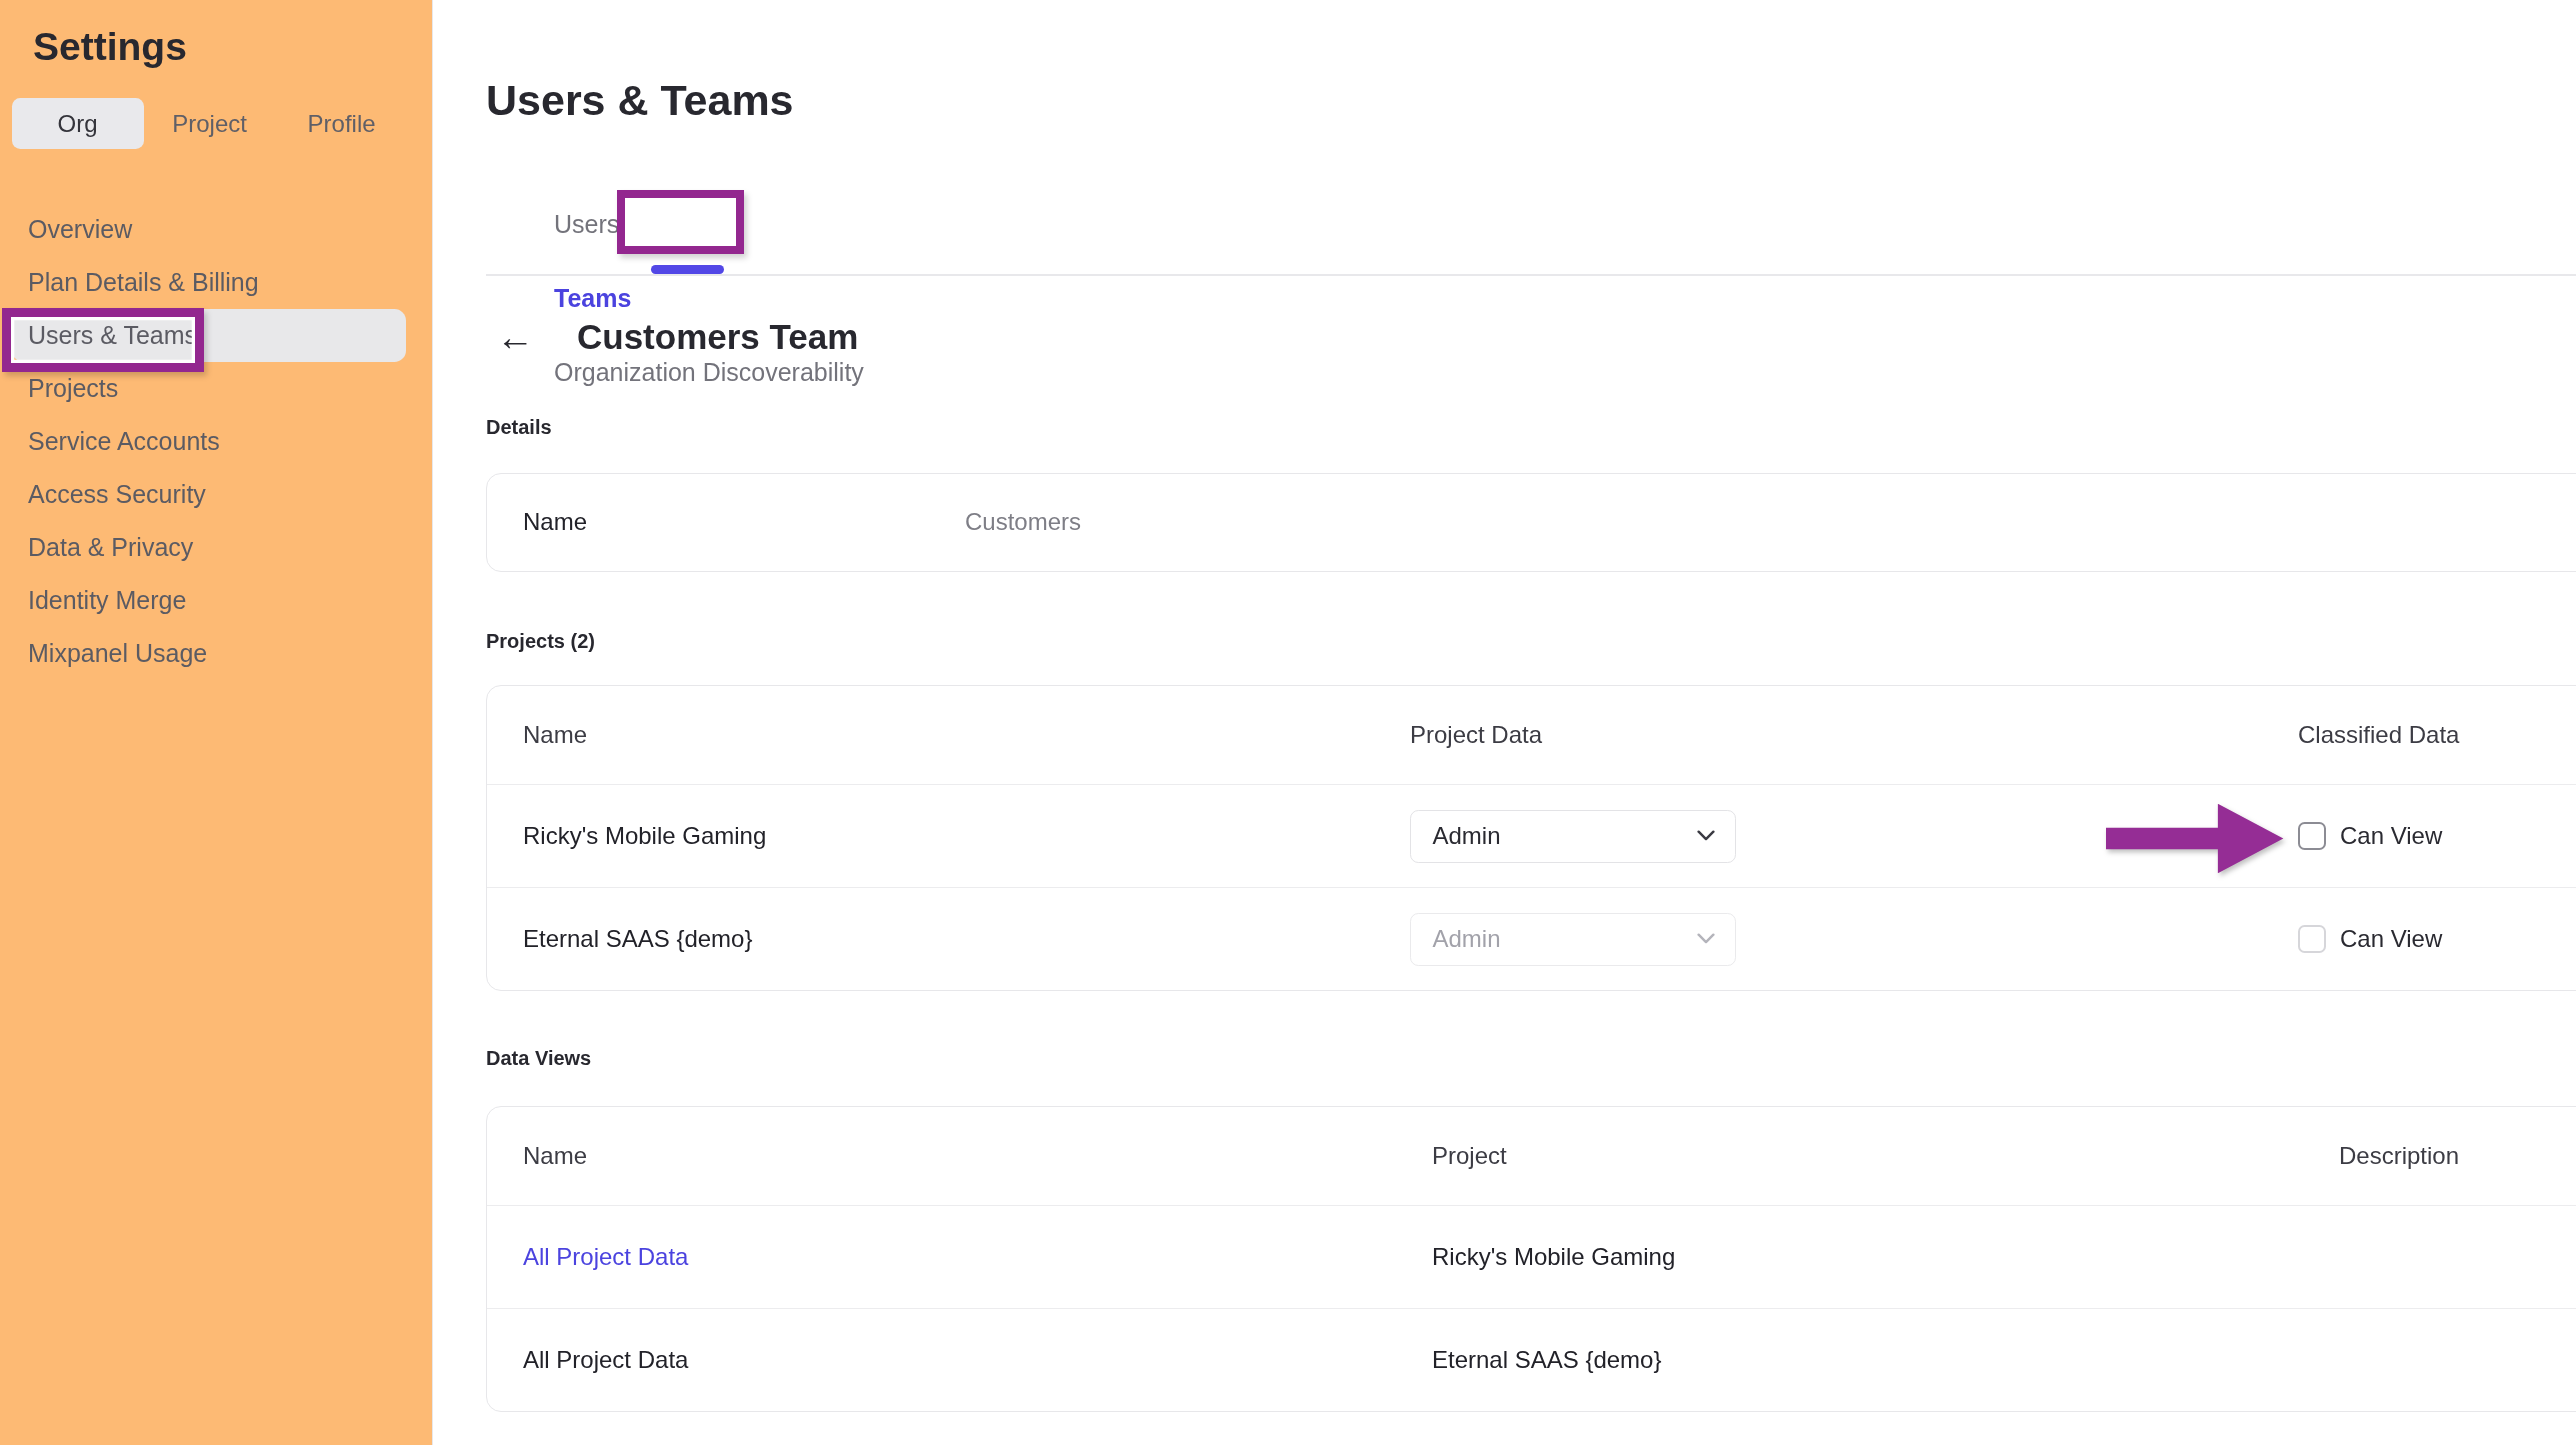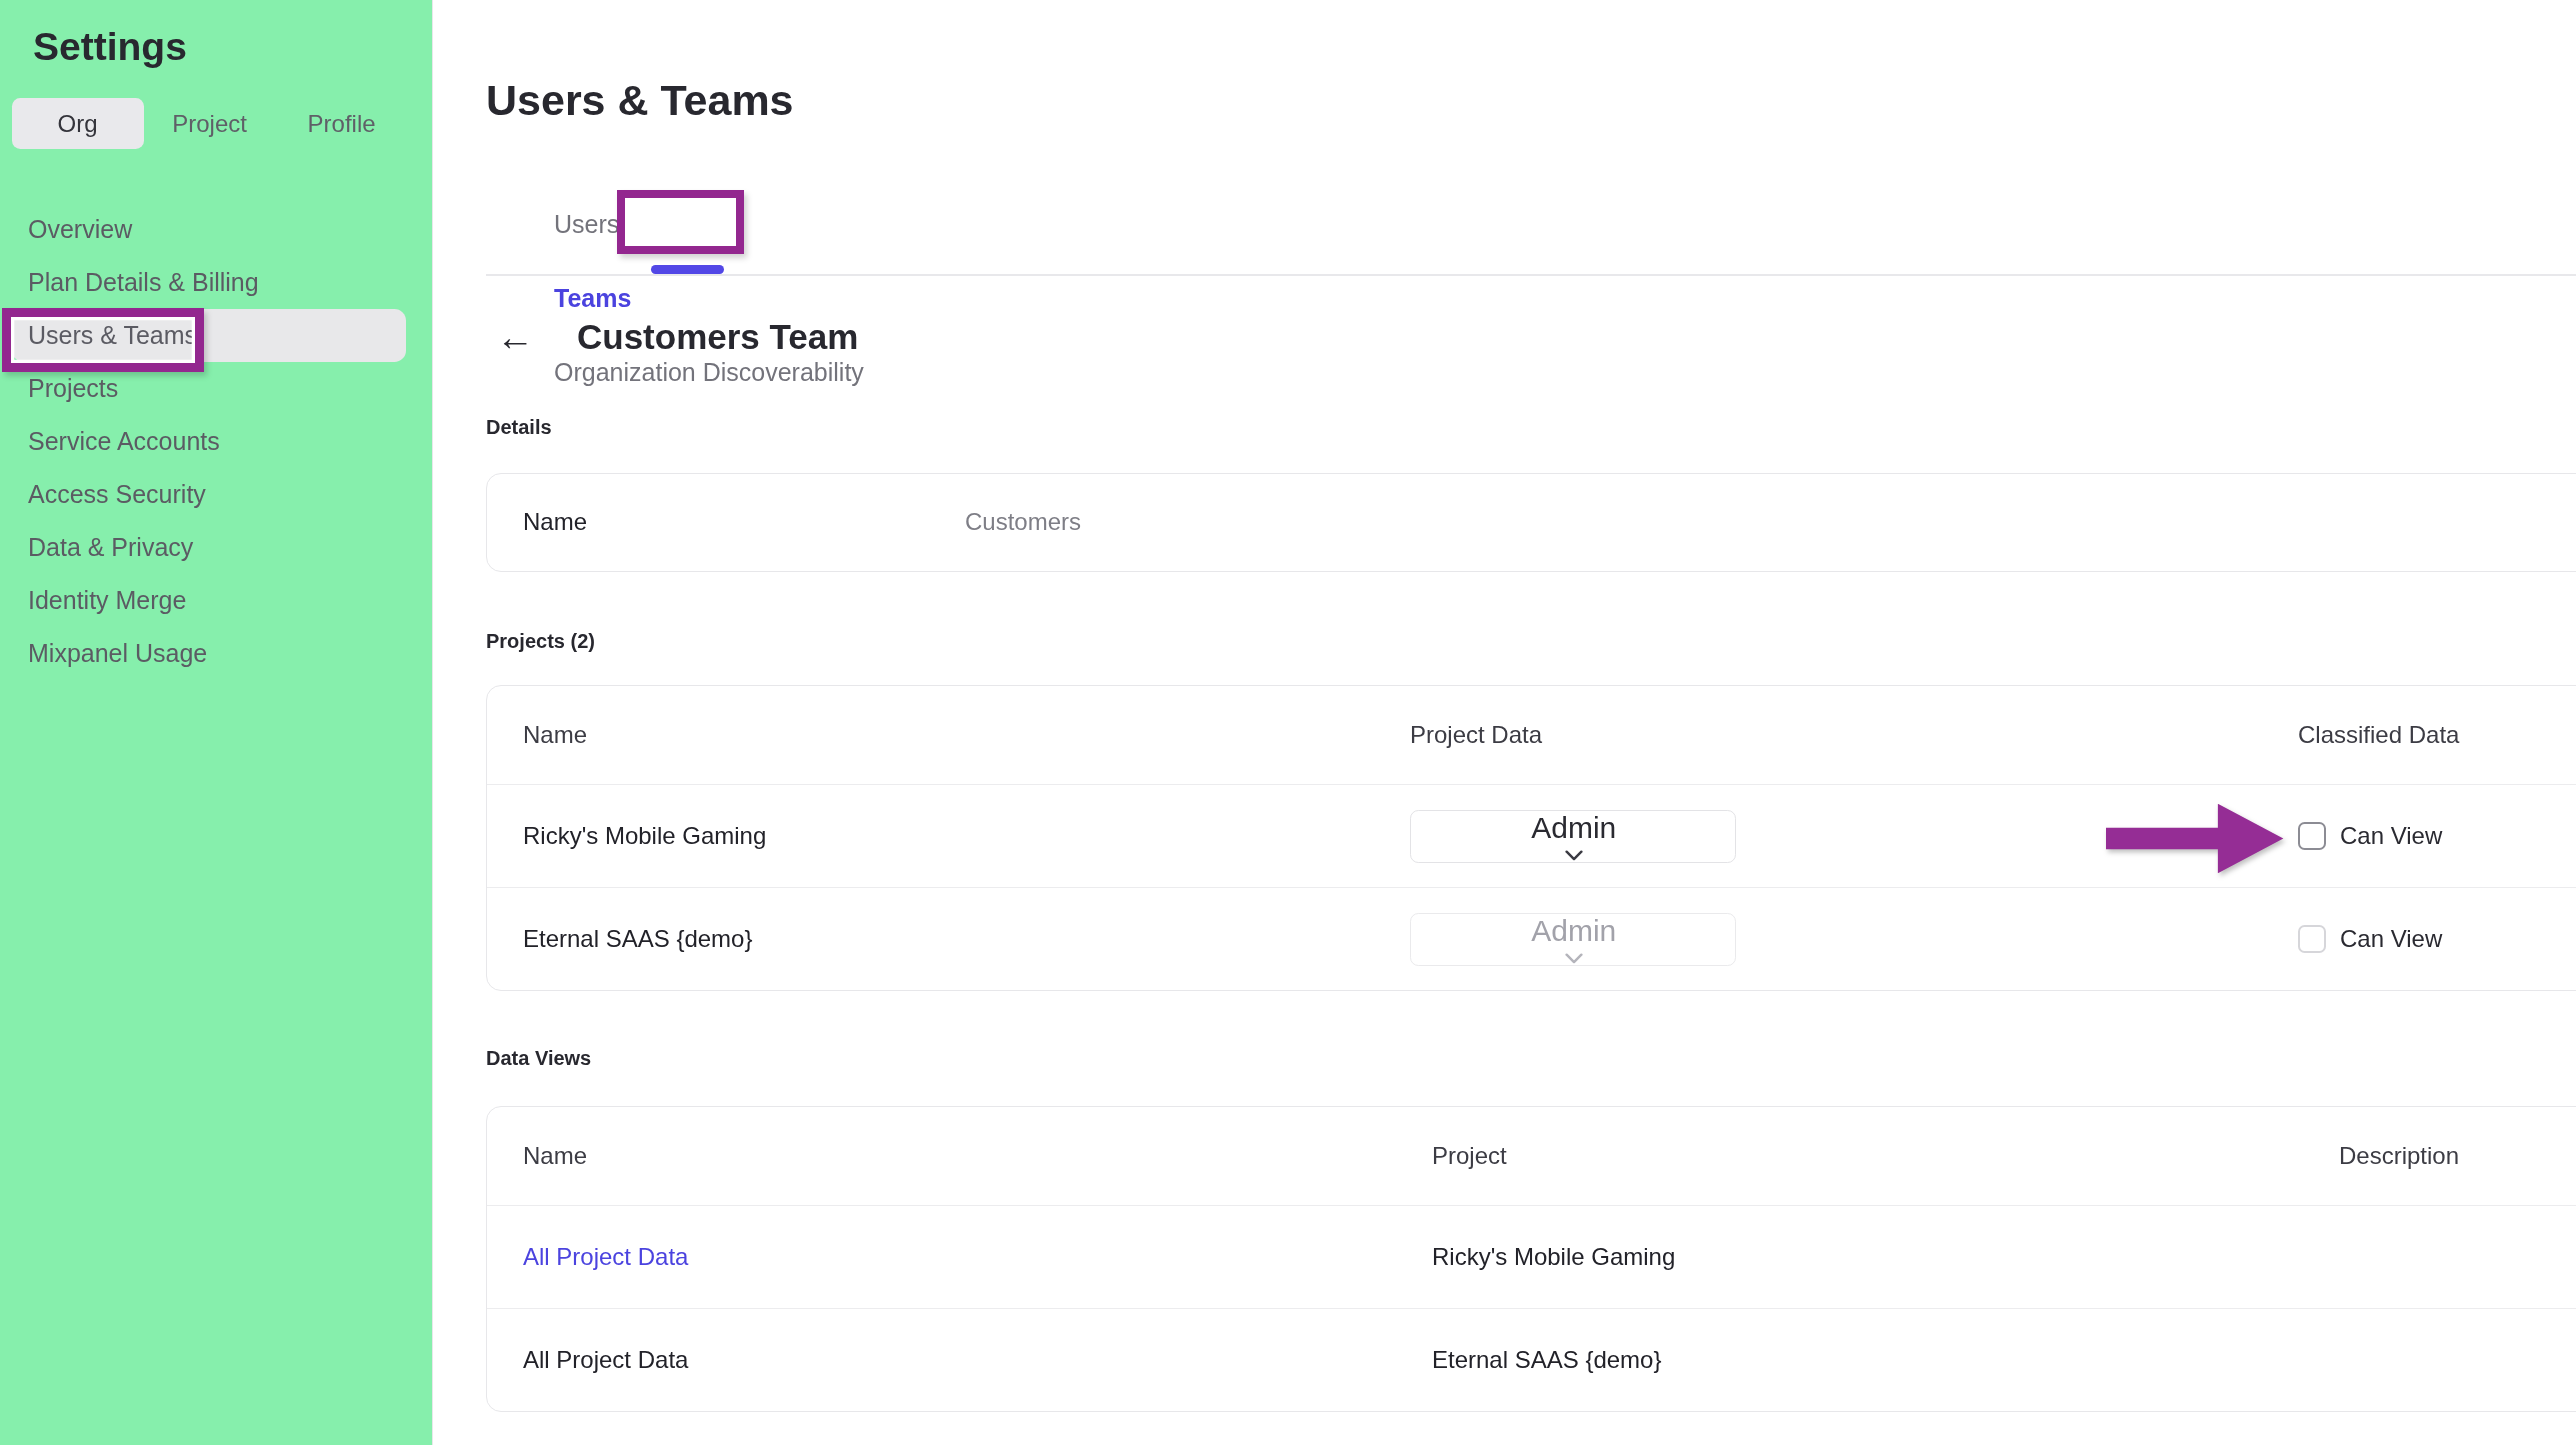--- a/index.html
+++ b/index.html
@@ -1,21 +1,21 @@
 <!DOCTYPE html>
 <html style="font-size:13.2px"><head>
 <meta charset="utf-8">
 <style>
   * { margin:0; padding:0; box-sizing:border-box; }
   html,body { width:2576px; height:1445px; overflow:hidden; background:#ffffff;
               font-family:"Liberation Sans", sans-serif; color:#2a2a31; }
 
   
   .sidebar { position:absolute; left:0; top:0; width:433px; height:1445px;
-             background:#86efac; border-right:1.7px solid #e7e7ea; }
+             background:#fdba74; border-right:1.7px solid #e7e7ea; }
   .sidebar-title { position:absolute; left:33px; top:25px; font-size:39px; font-weight:700; color:#28282f; }
   .seg-tabs { position:absolute; left:11.6px; top:98px; width:397px; height:51px; display:flex; }
   .seg-item { width:132px; height:51px; display:flex; align-items:center; justify-content:center;
               font-size:24px; color:#5f5f67; border-radius:8.3px; cursor:pointer; }
   .seg-item.active { background:#e9e9ec; color:#34343b; }
   .side-nav { position:absolute; left:0; top:203px; width:433px; }
   .nav-item { position:relative; height:53px; display:flex; align-items:center;
               padding-left:28px; font-size:25px; color:#5b5b63; cursor:pointer; }
   .nav-item.selected::before { content:""; position:absolute; left:11.6px; top:0; width:394px; height:53px;
               background:#e8e8ea; border-radius:11.6px; }
@@ -49,21 +49,21 @@
 
   .grid-details { grid-template-columns:478px 1fr; height:96px; }
   .grid-projects { grid-template-columns:923px 888px 1fr; }
   .grid-dataviews { grid-template-columns:945px 907px 1fr; }
   .h-header { height:98px; }
   .h-row { height:103px; }
 
   
   .select { width:326px; height:53px; border:1.7px solid #e3e3e6; border-radius:8.3px;
             display:flex; align-items:center; justify-content:space-between;
-            padding:0 20px 0 21.5px; font-size:30px; color:#2a2a31; background:#fff; cursor:pointer;flex-direction:column; }
+            padding:0 20px 0 21.5px; font-size:24px; color:#2a2a31; background:#fff; cursor:pointer; }
   .select svg { stroke:#3a3a42; }
   .select.disabled { color:#a2a2aa; border-color:#eaeaec; cursor:default; }
   .select.disabled svg { stroke:#b4b4bb; }
   .classified { display:flex; align-items:center; gap:14px; }
   .checkbox { width:28px; height:28px; border:2.5px solid #8c8c94; border-radius:6.6px;
               background:#fff; cursor:pointer; flex:0 0 auto; }
   .checkbox.light { border-color:#d6d6da; }
   .canview { font-size:24px; color:#2a2a31; }
 
   

